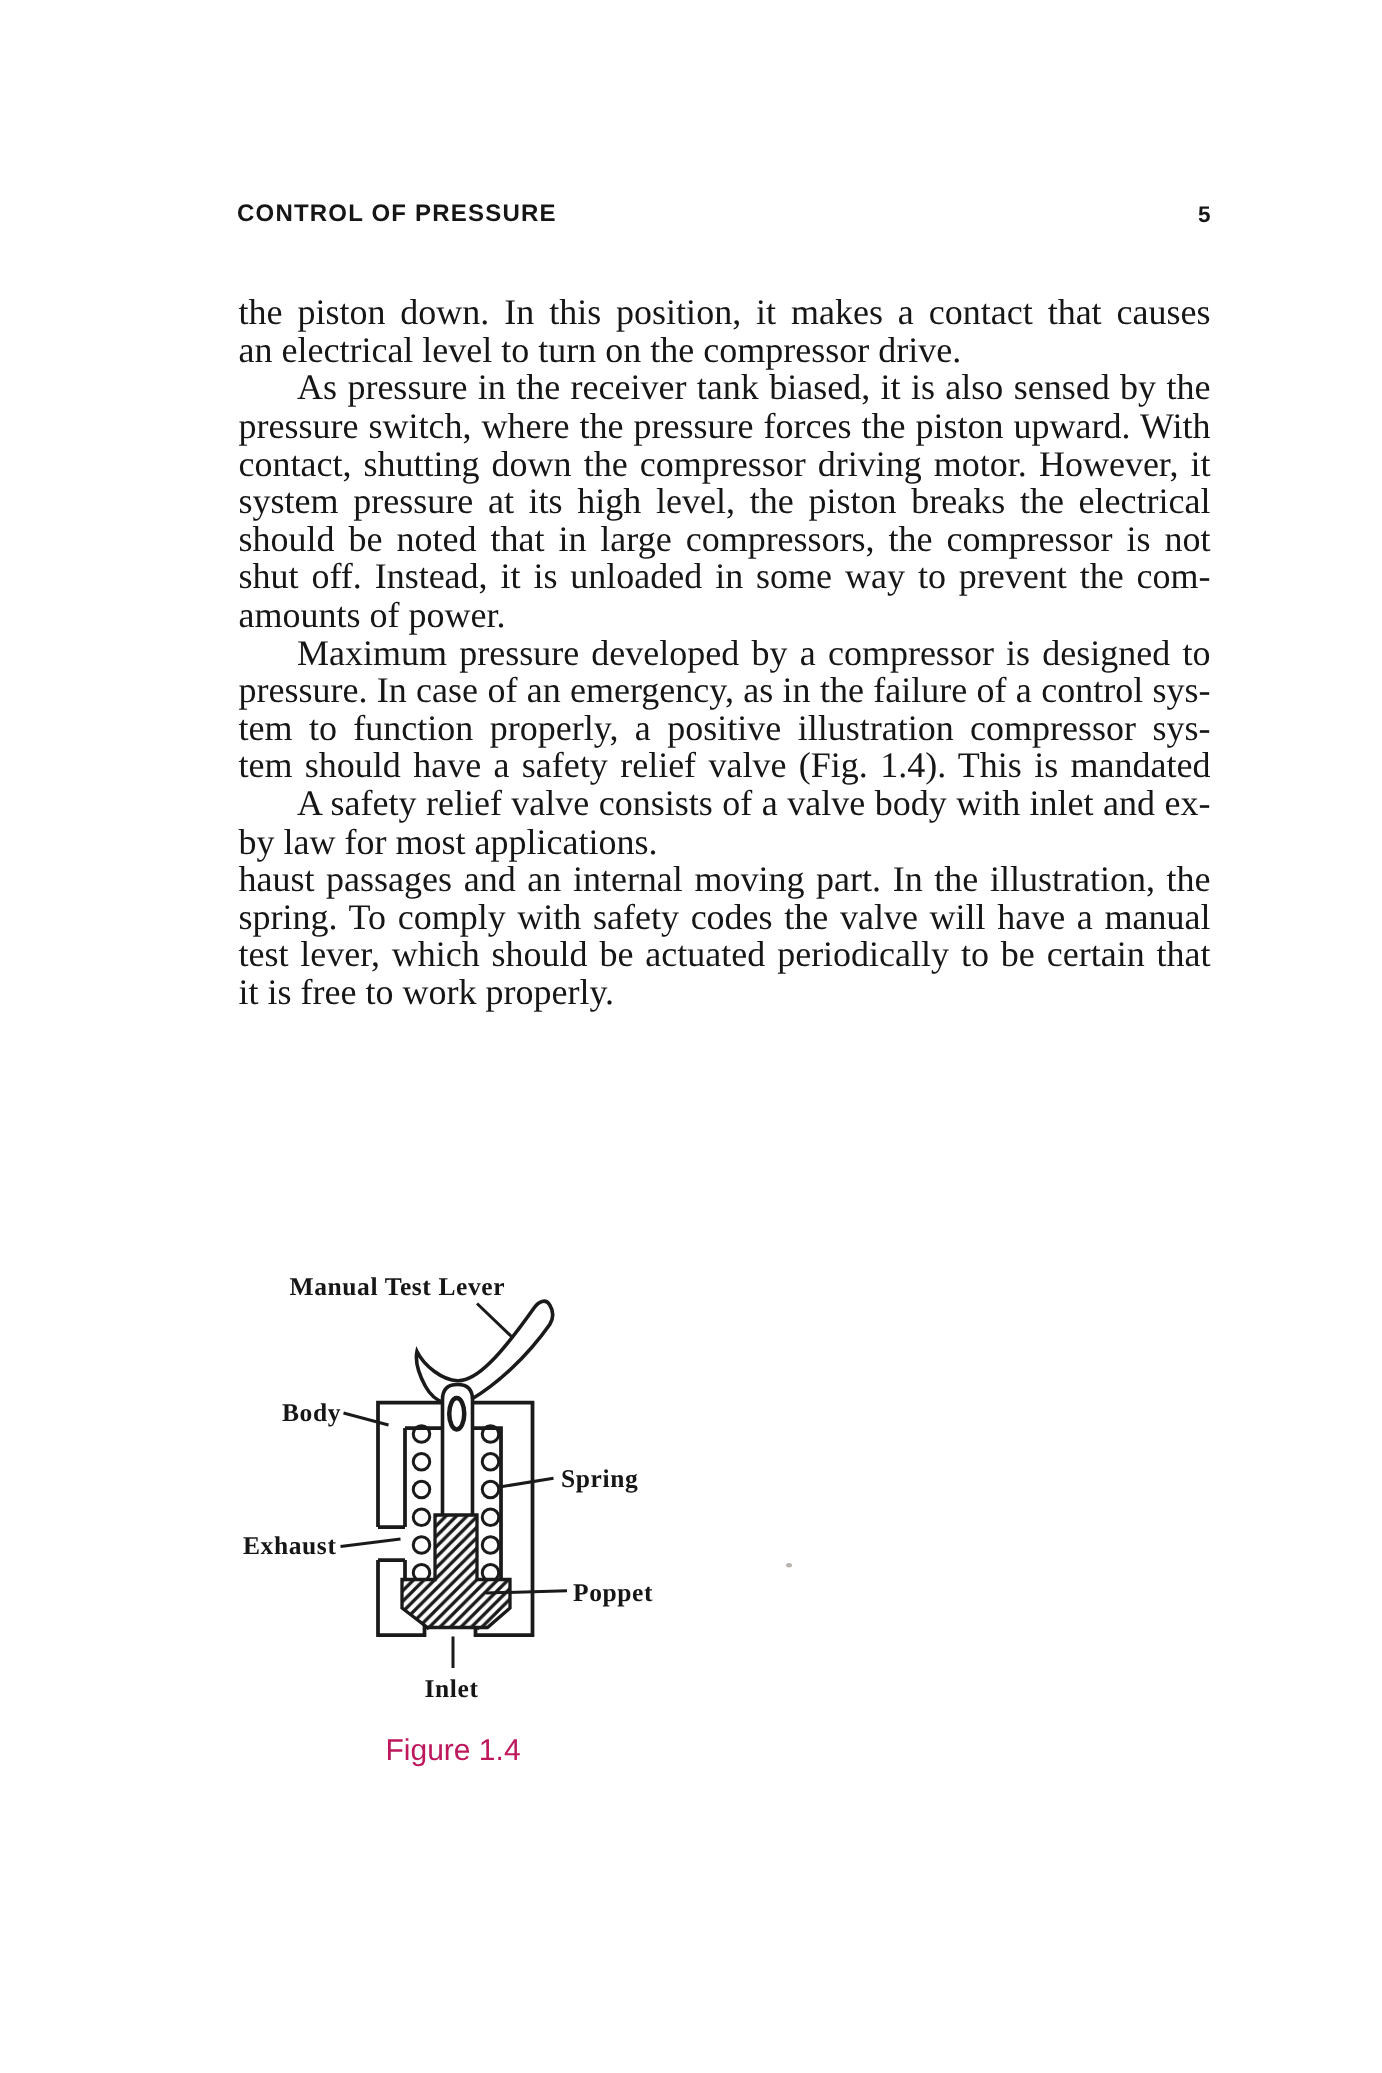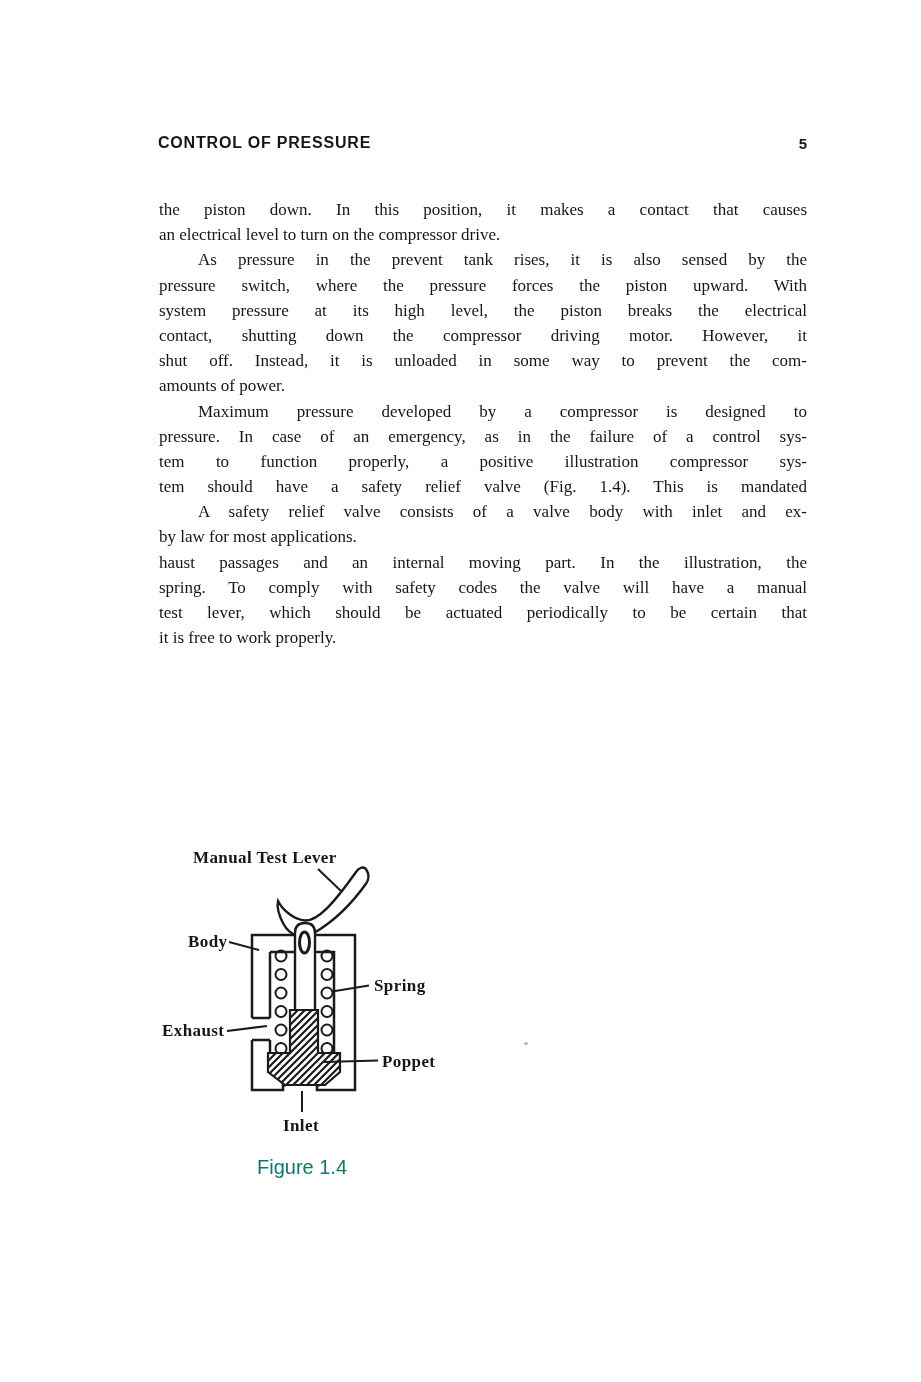--- a/index.html
+++ b/index.html
@@ -13,61 +13,62 @@
   }
   .running-header {
     position:absolute; left:158px; top:134px; width:649px;
     display:flex; justify-content:space-between; align-items:flex-end;
     font-family:"Liberation Sans", sans-serif;
     font-weight:bold; font-size:16px; letter-spacing:0.8px;
   }
   .running-header .pgnum { letter-spacing:0; font-size:15px; }
   .bodytext {
     position:absolute; left:159px; top:197px; width:648px;
-    font-size:17px;
+    font-size:24px;
   }
   .line {
     height:25.2px; line-height:25.2px;
     text-align:justify; text-align-last:justify;
     overflow:visible; white-space:normal;
   }
   .line.last { text-align-last:left; }
   .line.indent { text-indent:39px; }
   .figure-svg { position:absolute; left:150px; top:843px; }
   .fig-label {
     font-family:"Liberation Serif", serif;
     font-weight:bold; font-size:17px; fill:#161616; letter-spacing:0.4px;
   }
   .caption {
     position:absolute; left:257px; top:1156px;
     font-family:"Liberation Sans", sans-serif;
-    font-size:20px; color:#0f766e;text-align:center;
+    font-size:20px; color:#be185d;text-align:center;
   }
   .artifact-dot {
     position:absolute; left:524px; top:1042px;
     width:4px; height:3px; background:#b9b3ad; border-radius:50%;
   }
 </style>
 </head>
 <body>
 
 <div class="page">
 
   <div class="running-header">
     <span>CONTROL OF PRESSURE</span>
     <span class="pgnum">5</span>
   </div>
 
   <div class="bodytext">
       <div class="line">the piston down. In this position, it makes a contact that causes</div>
       <div class="line last">an electrical level to turn on the compressor drive.</div>
-      <div class="line indent">As pressure in the prevent tank rises, it is also sensed by the</div>
+      <div class="line indent">As pressure in the receiver tank biased, it is also sensed by the</div>
       <div class="line">pressure switch, where the pressure forces the piston upward. With</div>
+      <div class="line">contact, shutting down the compressor driving motor. However, it</div>
       <div class="line">system pressure at its high level, the piston breaks the electrical</div>
-      <div class="line">contact, shutting down the compressor driving motor. However, it</div>
+      <div class="line">should be noted that in large compressors, the compressor is not</div>
       <div class="line">shut off. Instead, it is unloaded in some way to prevent the com-</div>
       <div class="line last">amounts of power.</div>
       <div class="line indent">Maximum pressure developed by a compressor is designed to</div>
       <div class="line">pressure. In case of an emergency, as in the failure of a control sys-</div>
       <div class="line">tem to function properly, a positive illustration compressor sys-</div>
       <div class="line">tem should have a safety relief valve (Fig. 1.4). This is mandated</div>
       <div class="line indent">A safety relief valve consists of a valve body with inlet and ex-</div>
       <div class="line last">by law for most applications.</div>
       <div class="line">haust passages and an internal moving part. In the illustration, the</div>
       <div class="line">spring. To comply with safety codes the valve will have a manual</div>

